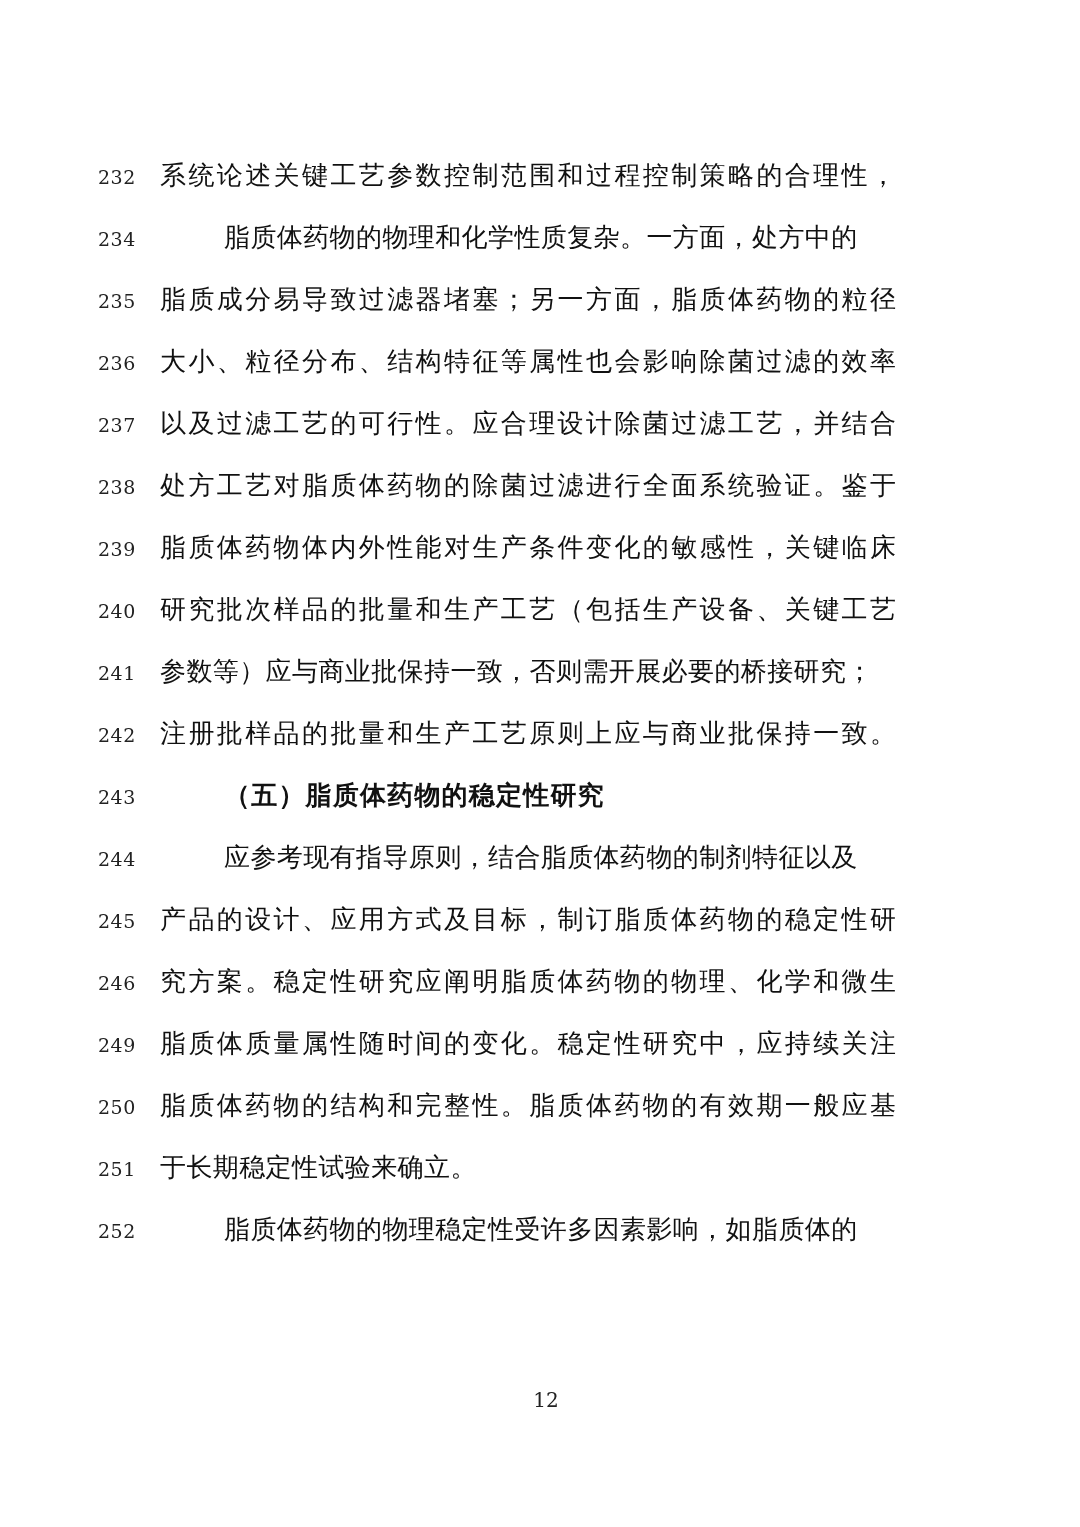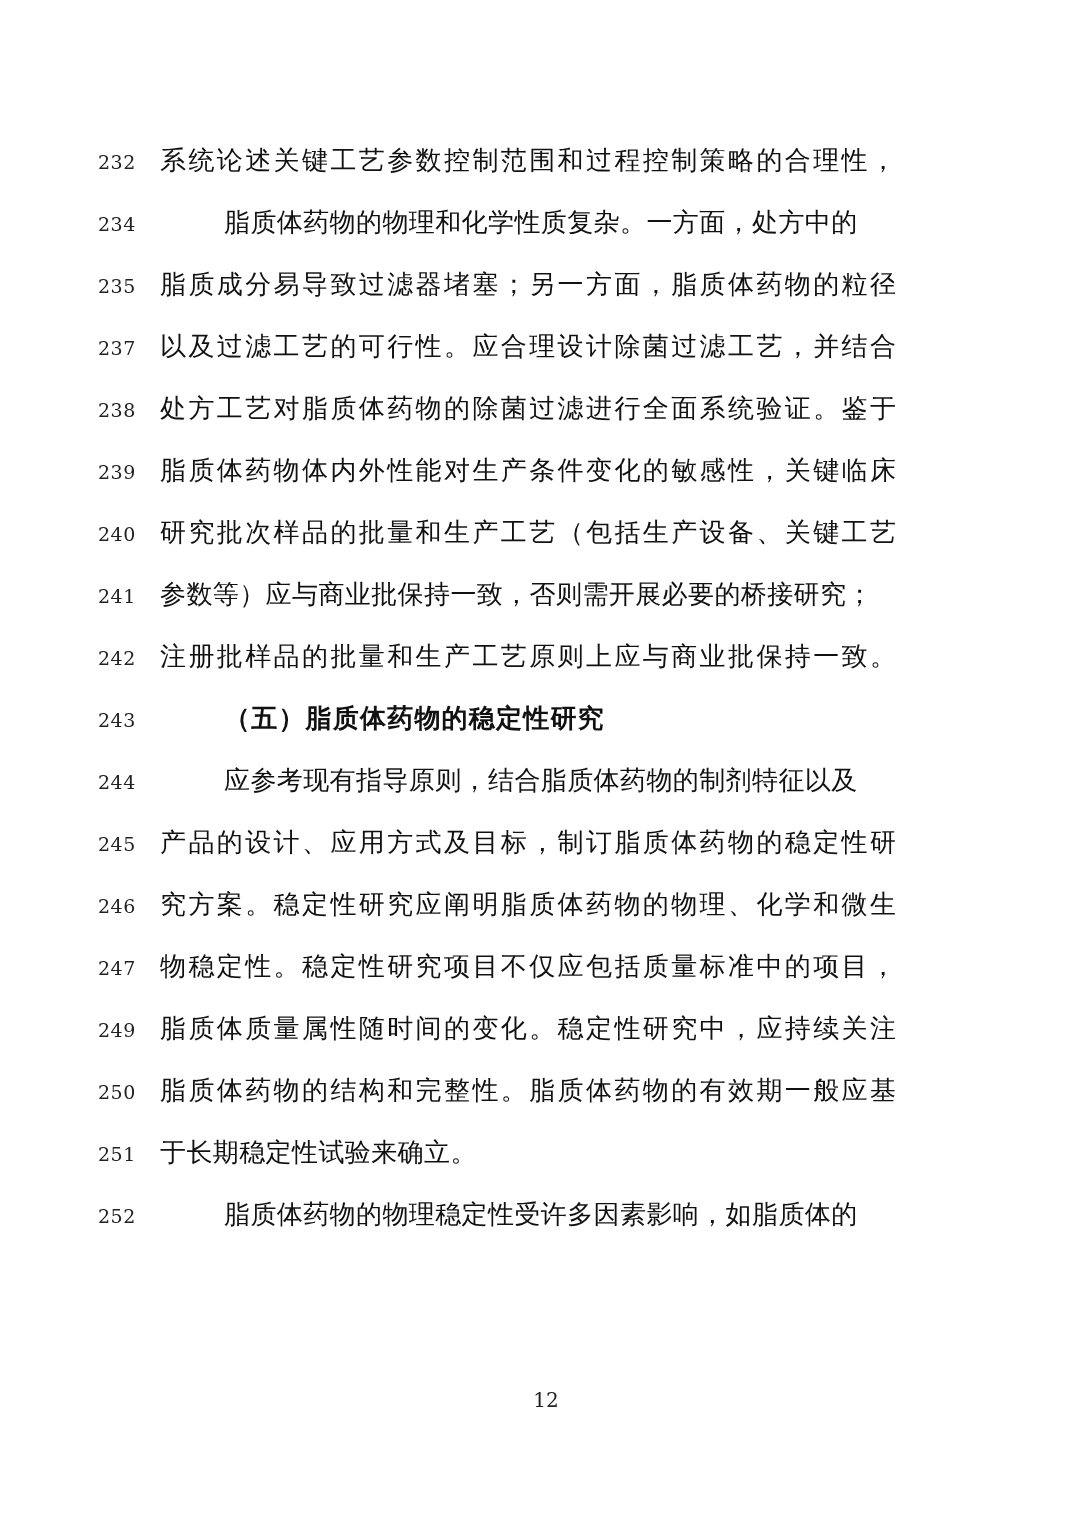--- a/index.html
+++ b/index.html
@@ -13,21 +13,21 @@
     height: 1527px;
     background: #ffffff;
     font-family: "DejaVu Serif", "Liberation Serif", serif;
     color: #111111;
     box-sizing: border-box;
     overflow: hidden;
   }
   .doc-body {
     position: absolute;
     left: 98px;
-    top: 129px;
+    top: 144px;
     width: 840px;
   }
   .line-row {
     display: flex;
     align-items: baseline;
     min-height: 62px;
   }
   .line-no {
     width: 62px;
     flex: 0 0 62px;
@@ -79,20 +79,24 @@
       </div>
       <div class="line-row">
         <div class="line-no">234</div>
         <div class="line-text indent">脂质体药物的物理和化学性质复杂。一方面，处方中的</div>
       </div>
       <div class="line-row">
         <div class="line-no">235</div>
         <div class="line-text justify-wide">脂质成分易导致过滤器堵塞；另一方面，脂质体药物的粒径</div>
       </div>
       <div class="line-row">
+        <div class="line-no">236</div>
+        <div class="line-text justify-wide">大小、粒径分布、结构特征等属性也会影响除菌过滤的效率</div>
+      </div>
+      <div class="line-row">
         <div class="line-no">237</div>
         <div class="line-text justify-wide">以及过滤工艺的可行性。应合理设计除菌过滤工艺，并结合</div>
       </div>
       <div class="line-row">
         <div class="line-no">238</div>
         <div class="line-text justify-wide">处方工艺对脂质体药物的除菌过滤进行全面系统验证。鉴于</div>
       </div>
       <div class="line-row">
         <div class="line-no">239</div>
         <div class="line-text justify-wide">脂质体药物体内外性能对生产条件变化的敏感性，关键临床</div>
@@ -119,24 +123,20 @@
       </div>
       <div class="line-row">
         <div class="line-no">245</div>
         <div class="line-text justify-wide">产品的设计、应用方式及目标，制订脂质体药物的稳定性研</div>
       </div>
       <div class="line-row">
         <div class="line-no">246</div>
         <div class="line-text justify-wide">究方案。稳定性研究应阐明脂质体药物的物理、化学和微生</div>
       </div>
       <div class="line-row">
-        <div class="line-no">247</div>
-        <div class="line-text justify-wide">物稳定性。稳定性研究项目不仅应包括质量标准中的项目，</div>
-      </div>
-      <div class="line-row">
         <div class="line-no">249</div>
         <div class="line-text justify-wide">脂质体质量属性随时间的变化。稳定性研究中，应持续关注</div>
       </div>
       <div class="line-row">
         <div class="line-no">250</div>
         <div class="line-text justify-wide">脂质体药物的结构和完整性。脂质体药物的有效期一般应基</div>
       </div>
       <div class="line-row">
         <div class="line-no">251</div>
         <div class="line-text">于长期稳定性试验来确立。</div>

